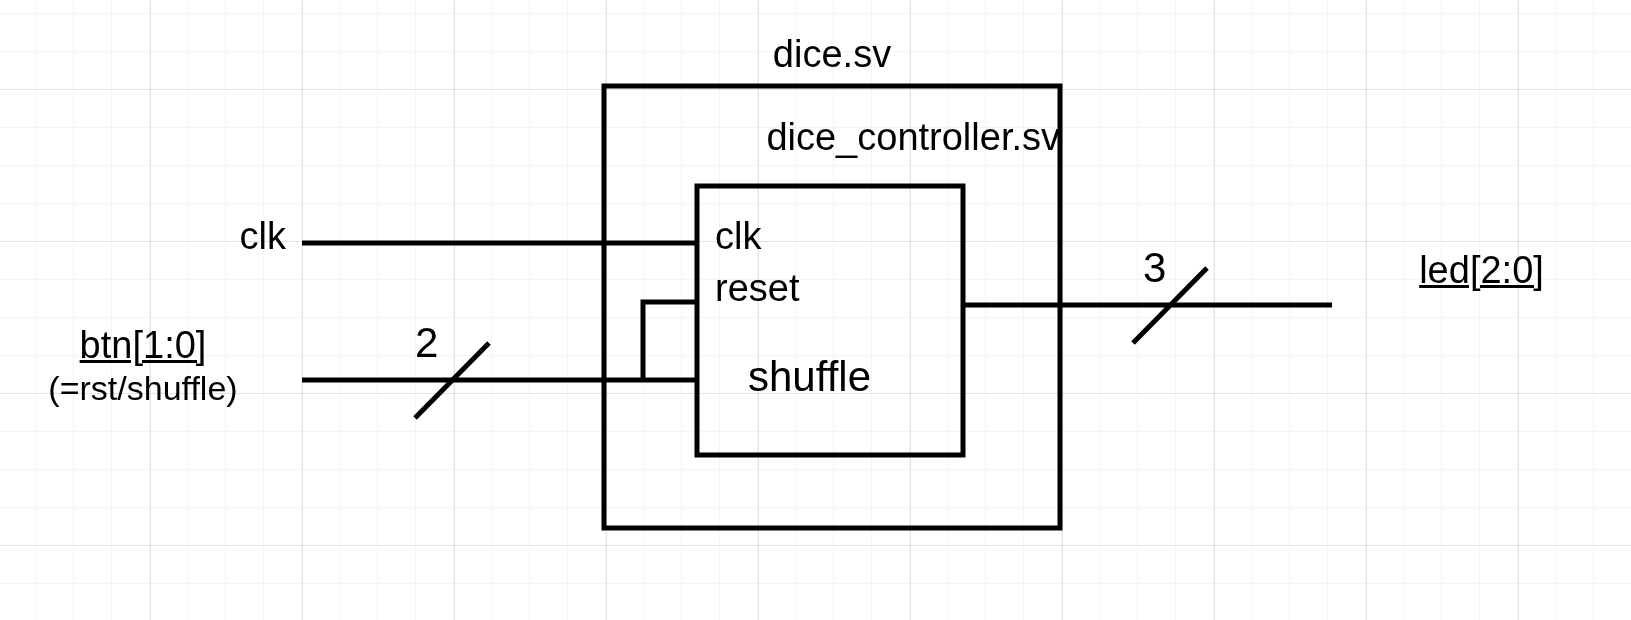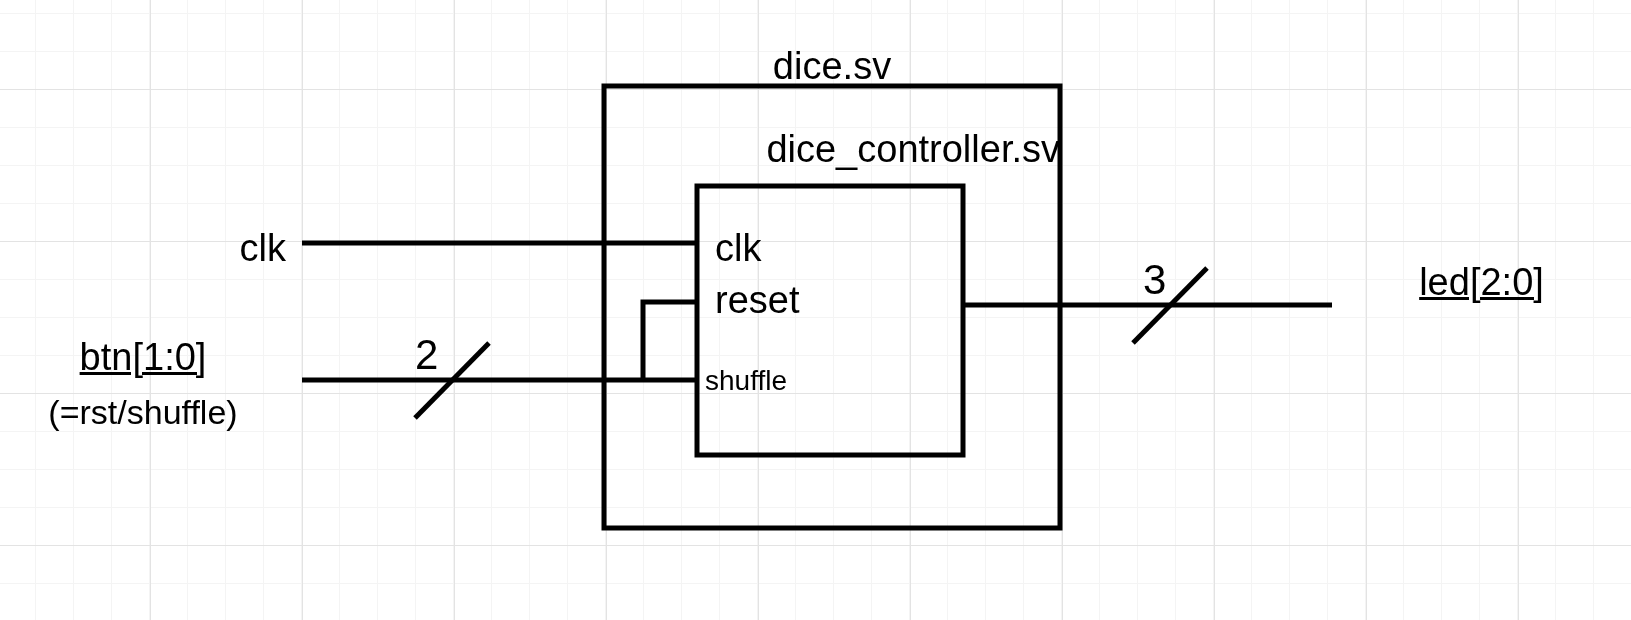--- a/index.html
+++ b/index.html
@@ -30,21 +30,20 @@
       150px 89px,
       35px 13px,
       35px 13px;
   }
   #diagram{position:absolute;left:0;top:0;width:1631px;height:620px;}
   .dlabel{
     position:absolute;
     color:#000000;
     white-space:nowrap;
     line-height:1.18;
-    margin-top:12px;
   }
 </style>
 </head>
 <body>
 
 <div id="canvas">
 
   <svg id="diagram" viewBox="0 0 1631 620">
 
     <rect x="604" y="86" width="456" height="442" fill="none" stroke="#000000" stroke-width="5"></rect>
@@ -66,21 +65,21 @@
   </svg>
 
   <div class="dlabel" style="left:604px;top:32px;width:456px;text-align:center;font-size:38px;">dice.sv</div>
 
   <div class="dlabel" style="left:604px;top:115px;width:456px;text-align:right;font-size:38px;">dice_controller.sv</div>
 
   <div class="dlabel" style="left:715px;top:214px;font-size:38px;">clk</div>
 
   <div class="dlabel" style="left:715px;top:266px;font-size:38px;">reset</div>
 
-  <div class="dlabel" style="left:705px;top:352px;font-size:28px;">shuffle</div>
+  <div class="dlabel" style="left:748px;top:352px;font-size:42px;">shuffle</div>
 
   <div class="dlabel" style="left:0px;top:214px;width:286px;text-align:right;font-size:38px;">clk</div>
 
   <div style="position:absolute;left:0px;top:323px;width:286px;text-align:center;color:#000000;line-height:1.18;">
     <div class="dlabel" style="position:static;font-size:38px;text-decoration:underline;">btn[1:0]</div>
     <div class="dlabel" style="position:static;font-size:34px;">(=rst/shuffle)</div>
   </div>
 
   <div class="dlabel" style="left:415px;top:318px;font-size:42px;">2</div>
 

